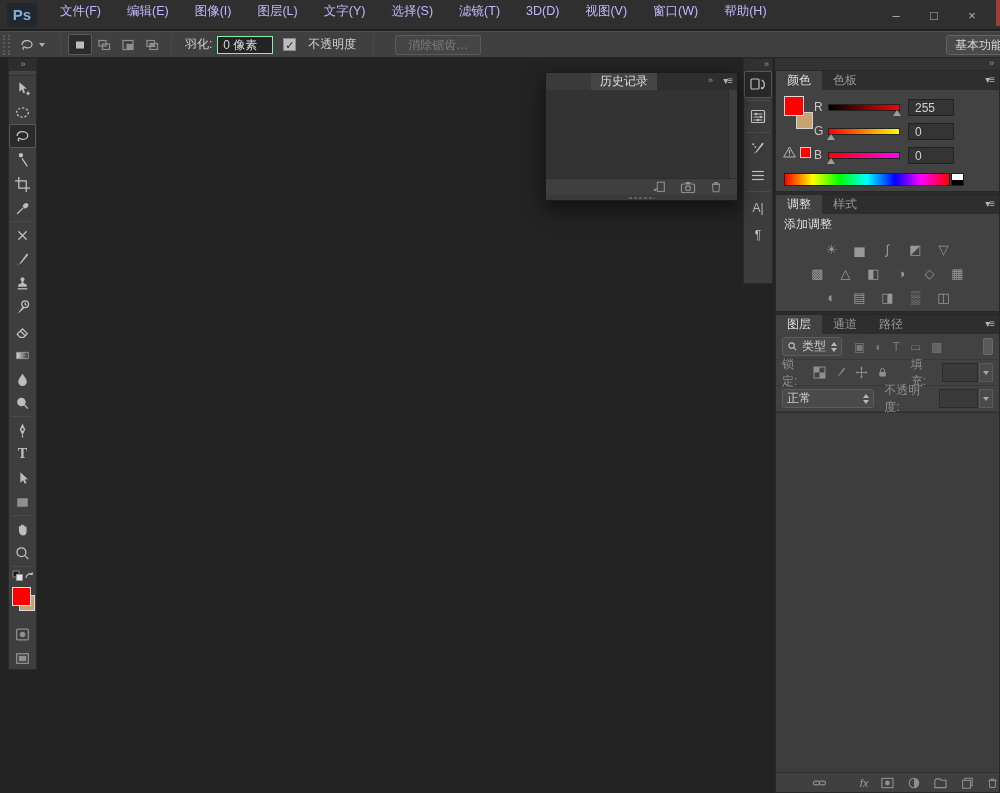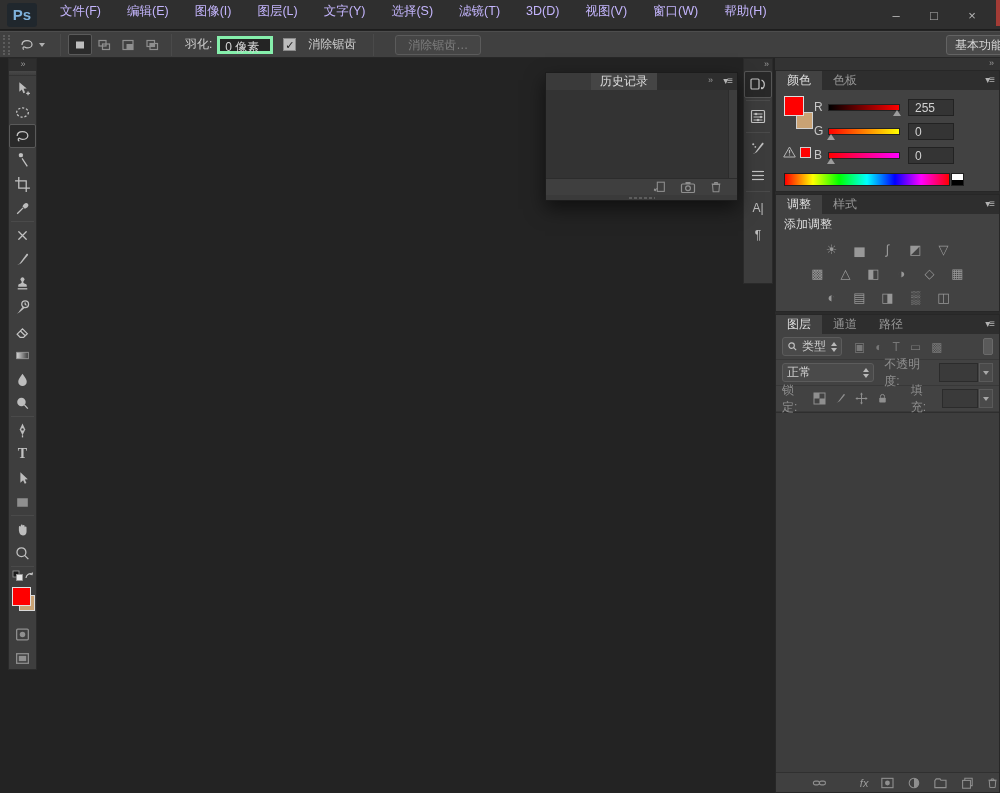--- a/index.html
+++ b/index.html
@@ -20,21 +20,21 @@
   
   #optionsbar { position:absolute; left:0; top:31px; width:1000px; height:27px;
     background:#404040; border-top:1px solid #4d4d4d; border-bottom:1px solid #272727;
     display:flex; align-items:center; }
   #opt-grip { width:7px; height:20px; margin-left:3px; border-left:2px dotted #5c5c5c; border-right:2px dotted #5c5c5c; }
   .opt-sep { width:1px; height:22px; background:#303030; border-right:1px solid #4a4a4a; margin:0 7px; }
   #tool-preview { display:flex; align-items:center; gap:3px; padding:0 8px; }
   .mode-btn { width:24px; height:21px; display:flex; align-items:center; justify-content:center; border-radius:2px; }
   .mode-btn.active { background:#2b2b2b; border:1px solid #5a5a5a; }
   .opt-label { color:#cfcfcf; margin:0 5px 0 6px; }
-  #feather-input { width:56px; height:18px; background:#242424; border:3px solid #86efac;
+  #feather-input { width:56px; height:18px; background:#242424; border:1px solid #86efac;
     color:#d6d6d6; font-size:12px; padding-left:5px; line-height:16px; }
   .checkbox { width:13px; height:13px; background:#bdbdbd; border:1px solid #8a8a8a; margin:0 6px 0 10px;
     color:#222; font-size:11px; line-height:12px; text-align:center; font-weight:bold; }
   #refine-btn { margin-left:14px; height:20px; padding:0 12px; background:#454545; border:1px solid #5b5b5b;
     border-radius:3px; color:#7e7e7e; line-height:18px; }
   #workspace-btn { position:absolute; right:-12px; top:3px; height:20px; padding:0 8px; background:#4a4a4a;
     border:1px solid #636363; border-radius:3px; color:#d8d8d8; line-height:18px; white-space:nowrap; }
 
   
   #toolbar { position:absolute; left:8px; top:58px; width:29px; height:612px; background:#3e3e3e; border:1px solid #2a2a2a; }
@@ -180,21 +180,21 @@
     <svg width="16" height="14" viewBox="0 0 16 14">
         <rect class="icd" x="3" y="2.5" width="7.5" height="6"></rect>
         <rect class="icd" x="6" y="5.5" width="7.5" height="6"></rect>
         <rect class="icdf" x="6" y="5.5" width="4.5" height="3"></rect>
       </svg>
   </div>
   <div class="opt-sep"></div>
   <span class="opt-label">羽化:</span>
   <div id="feather-input">0 像素</div>
   <div class="checkbox">✓</div>
-  <span class="opt-label">消除锯齿</span>
+  <span class="opt-label">不透明度</span>
   <div class="opt-sep" style="margin-left:12px;"></div>
   <div id="refine-btn">消除锯齿…</div>
   <div id="workspace-btn">基本功能</div>
 </div>
 
 <div id="canvas"></div>
 
 <div id="toolbar">
   <div id="toolbar-header">»</div>
   <div id="toolbar-grip"></div>
@@ -486,34 +486,20 @@
           </span>
       </div>
       <div class="filter-icons">
         <span>▣</span>
         <span>◐</span>
         <span>T</span>
         <span>▭</span>
         <span>▩</span>
       </div>
       <div id="filter-toggle"></div>
-    </div>
-    <div class="lr-row">
-      <div class="combo" style="width:96px; justify-content:space-between;">
-        <span>正常</span>
-        <span class="updown">
-            <i class="up"></i>
-            <i class="dn"></i>
-          </span>
-      </div>
-      <span class="dim-label" style="margin-left:10px">不透明度:</span>
-      <div class="valbox" style="margin-left:6px"></div>
-      <div class="drop-btn">
-          <i></i>
-        </div>
     </div>
     <div class="lr-row">
       <span class="dim-label">锁定:</span>
       <div class="lock-icons">
         <svg width="13" height="13" viewBox="0 0 13 13">
             <rect x="1" y="1" width="5.5" height="5.5" fill="#8f8f8f"></rect>
             <rect x="6.5" y="6.5" width="5.5" height="5.5" fill="#8f8f8f"></rect>
             <rect x="1" y="1" width="11" height="11" fill="none" stroke="#8f8f8f" stroke-width="1"></rect>
           </svg>
         <svg width="13" height="13" viewBox="0 0 16 16">
@@ -522,20 +508,34 @@
         <svg width="13" height="13" viewBox="0 0 16 16">
             <path class="icd" d="M8 2 V14 M2 8 H14"></path>
             <path class="icdf" d="M8 0.5 L9.8 3 H6.2 Z M8 15.5 L6.2 13 H9.8 Z M0.5 8 L3 6.2 V9.8 Z M15.5 8 L13 9.8 V6.2 Z"></path>
           </svg>
         <svg width="13" height="13" viewBox="0 0 16 16">
             <rect class="icdf" x="4" y="7" width="8" height="6" rx="1"></rect>
             <path class="icd" d="M5.5 7 V5.5 a2.5 2.5 0 0 1 5 0 V7"></path>
           </svg>
       </div>
       <span class="dim-label" style="margin-left:22px">填充:</span>
+      <div class="valbox" style="margin-left:6px"></div>
+      <div class="drop-btn">
+          <i></i>
+        </div>
+    </div>
+    <div class="lr-row">
+      <div class="combo" style="width:96px; justify-content:space-between;">
+        <span>正常</span>
+        <span class="updown">
+            <i class="up"></i>
+            <i class="dn"></i>
+          </span>
+      </div>
+      <span class="dim-label" style="margin-left:10px">不透明度:</span>
       <div class="valbox" style="margin-left:6px"></div>
       <div class="drop-btn">
           <i></i>
         </div>
     </div>
     <div id="layers-list"></div>
     <div id="layers-footer">
       <svg width="16" height="14" viewBox="0 0 16 14">
           <rect class="icd" x="1.5" y="5" width="6.5" height="4" rx="2"></rect>
           <rect class="icd" x="8" y="5" width="6.5" height="4" rx="2"></rect>

